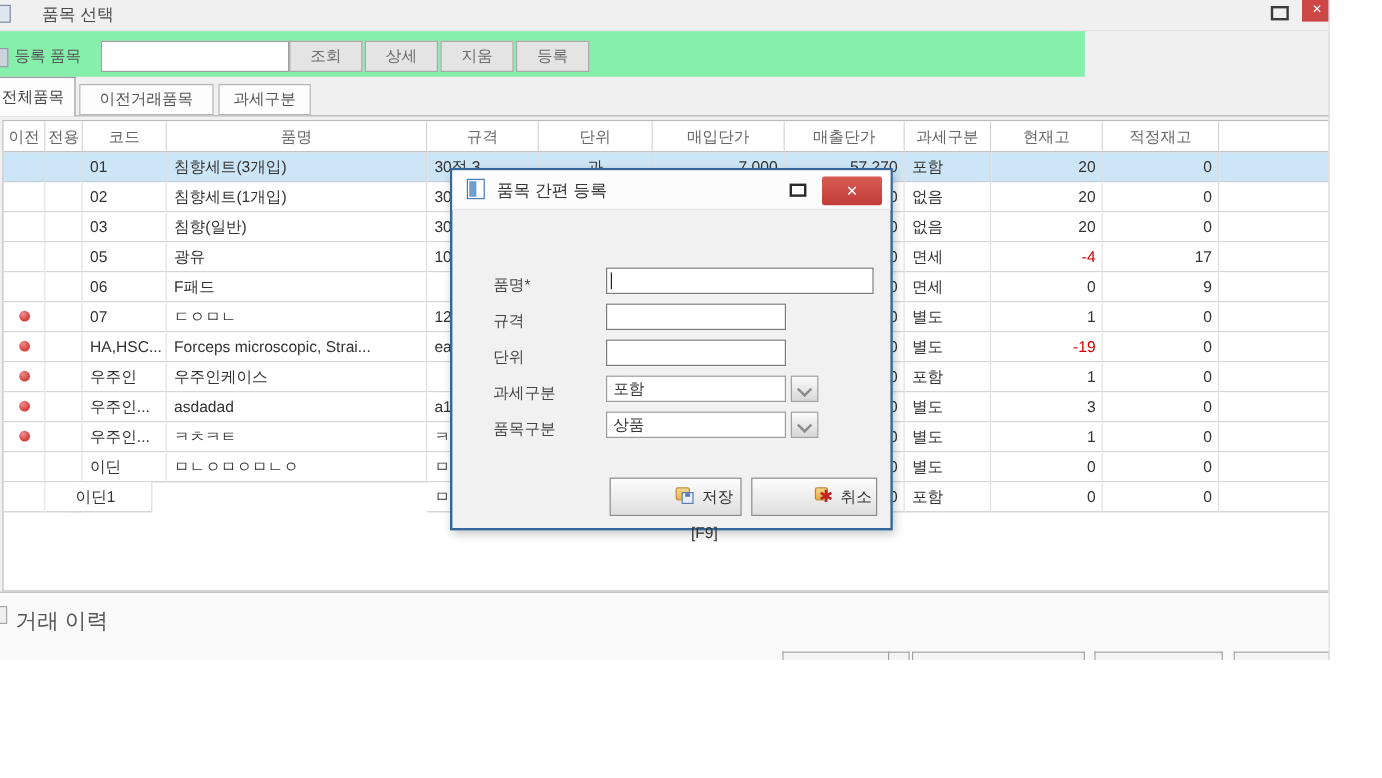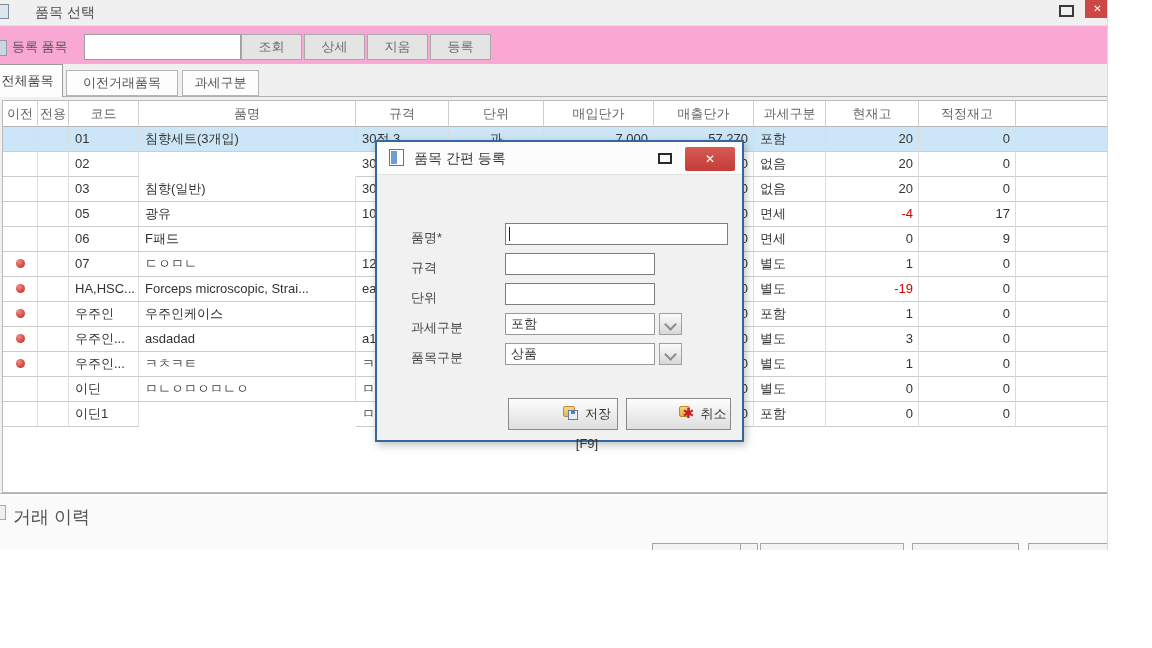--- a/index.html
+++ b/index.html
@@ -9,21 +9,21 @@
   .app-window { position:absolute; left:0; top:0; width:1108px; height:550px; background:#f0f0f0; border-right:1px solid #d8d8d8; overflow:hidden; }
 
   
   .titlebar { position:absolute; left:0; top:0; width:1108px; height:26px; background:#f0f0f0; border-bottom:1px solid #e2e2e2; }
   .titlebar .frag-icon { position:absolute; left:-4px; top:4px; width:13px; height:15px; background:#dfe6ee; border:1px solid #7d8da0; }
   .titlebar .title { position:absolute; left:35px; top:4px; font-size:14px; color:#4a4a4a; }
   .btn-max { position:absolute; left:1059px; top:5px; width:15px; height:12px; border:2px solid #3a3a3a; background:transparent; }
   .btn-close-main { position:absolute; left:1085px; top:0; width:25px; height:18px; background:#cc4746; color:#fff; font-size:10px; text-align:center; line-height:18px; }
 
   
-  .toolbar { position:absolute; left:0; top:26px; width:1108px; height:38px; background:#f9a8d4; }
+  .toolbar { position:absolute; left:0; top:26px; width:904px; height:38px; background:#86efac; }
   .toolbar .frag-icon { position:absolute; left:-4px; top:14px; width:11px; height:16px; background:#ccd5dd; border:1px solid #8d9aa8; }
   .toolbar .lbl { position:absolute; left:12px; top:12px; font-size:13px; color:#555; }
   .toolbar input { position:absolute; left:84px; top:8px; width:157px; height:26px; border:1px solid #9f9f9f; background:#fff; font-size:13px; padding:0 4px; outline:none; }
   .tbtn { position:absolute; top:8px; height:26px; width:61px; background:#e4e4e4; border:1px solid #a9a9a9; color:#6b6b6b; font-size:13px; text-align:center; line-height:24px; }
 
   
   .tabline { position:absolute; left:0; top:96px; width:1108px; height:1px; background:#b2b2b2; }
   .tab { position:absolute; background:#fdfdfd; border:1px solid #b5b5b5; font-size:13px; color:#555; text-align:center; }
   .tab.t0 { left:-8px; top:64px; width:71px; height:33px; line-height:31px; border-color:#9b9b9b; border-bottom:none; z-index:2; color:#444; }
   .tab.t1 { left:66px; top:70px; width:112px; height:26px; line-height:24px; }
@@ -127,20 +127,21 @@
           <div class="gc ar" style="left: 651px; width: 100px;">57,270</div>
           <div class="gc al" style="left: 751px; width: 72px;">포함</div>
           <div class="gc ar" style="left: 823px; width: 93px;">20</div>
           <div class="gc ar" style="left: 916px; width: 97px;">0</div>
           <div class="gc al nob" style="left: 1013px; width: 93px;"></div>
         </div>
         <div class="grow" style="top: 51px;">
           <div class="gc ac" style="left: 0px; width: 35px;"></div>
           <div class="gc ac" style="left: 35px; width: 31px;"></div>
           <div class="gc al" style="left: 66px; width: 70px;">02</div>
+          <div class="gc al" style="left: 136px; width: 217px;">침향세트(1개입)</div>
           <div class="gc al" style="left: 353px; width: 93px;">30</div>
           <div class="gc ac" style="left: 446px; width: 95px;"></div>
           <div class="gc ar" style="left: 541px; width: 110px;"></div>
           <div class="gc ar" style="left: 651px; width: 100px;">0</div>
           <div class="gc al" style="left: 751px; width: 72px;">없음</div>
           <div class="gc ar" style="left: 823px; width: 93px;">20</div>
           <div class="gc ar" style="left: 916px; width: 97px;">0</div>
           <div class="gc al nob" style="left: 1013px; width: 93px;"></div>
         </div>
         <div class="grow" style="top: 76px;">
@@ -265,21 +266,21 @@
           <div class="gc ar" style="left: 541px; width: 110px;"></div>
           <div class="gc ar" style="left: 651px; width: 100px;">0</div>
           <div class="gc al" style="left: 751px; width: 72px;">별도</div>
           <div class="gc ar" style="left: 823px; width: 93px;">0</div>
           <div class="gc ar" style="left: 916px; width: 97px;">0</div>
           <div class="gc al nob" style="left: 1013px; width: 93px;"></div>
         </div>
         <div class="grow" style="top: 301px;">
           <div class="gc ac" style="left: 0px; width: 35px;"></div>
           <div class="gc ac" style="left: 35px; width: 31px;"></div>
-          <div class="gc al" style="left: 66px; width: 70px;">이딘1</div>
+          <div class="gc al" style="left: 54px; width: 70px;">이딘1</div>
           <div class="gc al" style="left: 353px; width: 93px;">ㅁ</div>
           <div class="gc ac" style="left: 446px; width: 95px;"></div>
           <div class="gc ar" style="left: 541px; width: 110px;"></div>
           <div class="gc ar" style="left: 651px; width: 100px;">0</div>
           <div class="gc al" style="left: 751px; width: 72px;">포함</div>
           <div class="gc ar" style="left: 823px; width: 93px;">0</div>
           <div class="gc ar" style="left: 916px; width: 97px;">0</div>
           <div class="gc al nob" style="left: 1013px; width: 93px;"></div>
         </div>
       </div>

